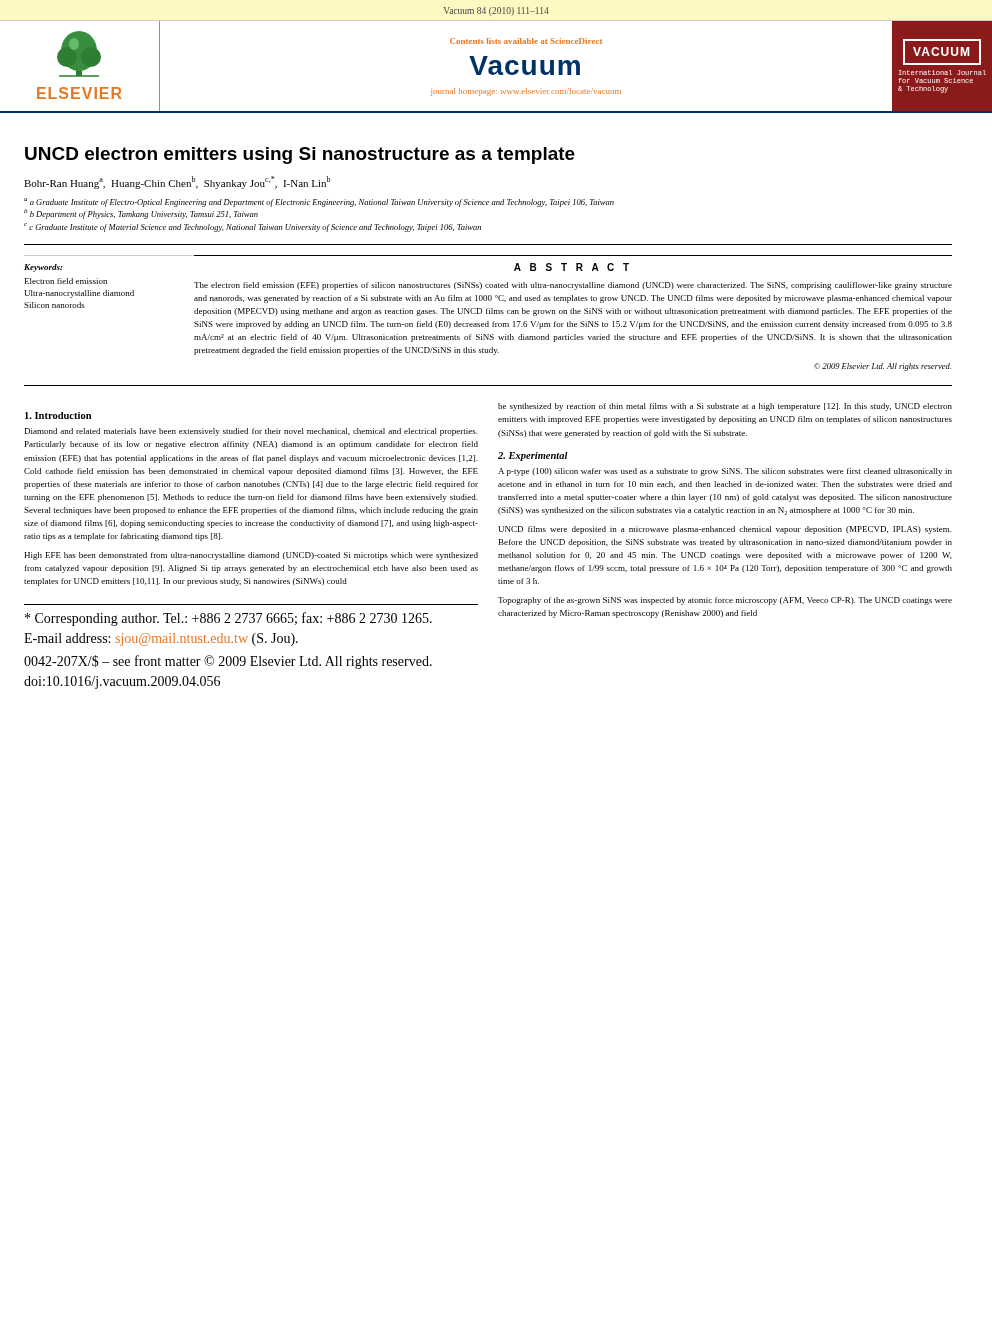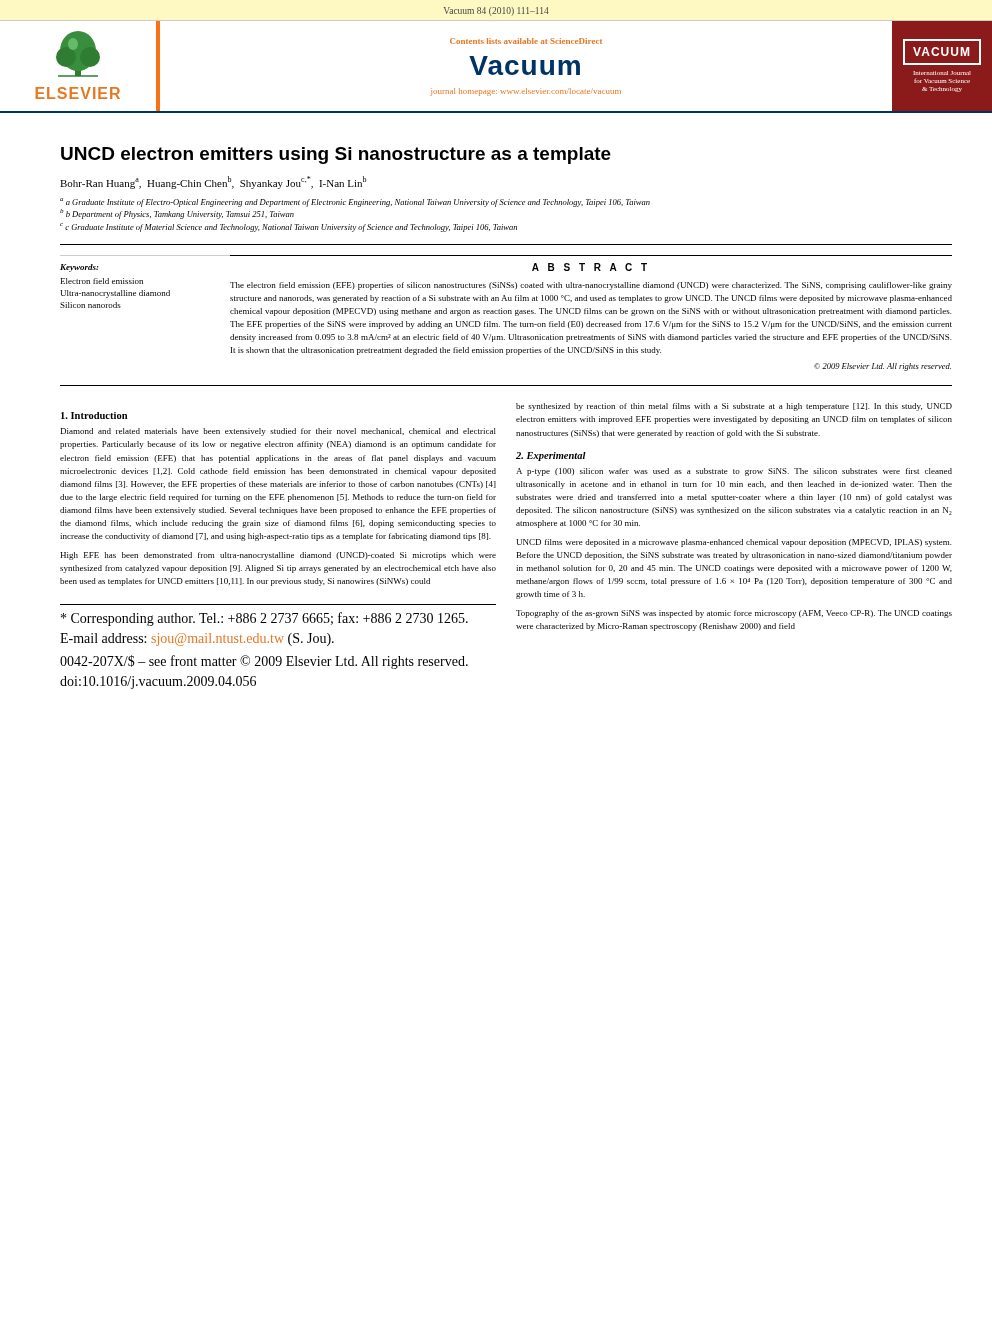--- a/index.html
+++ b/index.html
@@ -29,21 +29,21 @@
       border-bottom: 2px solid #003366;
       margin: 0;
     }
 
     .journal-header-left {
       width: 160px;
       display: flex;
       align-items: center;
       justify-content: center;
       padding: 8px;
-      border-right: 4px solid #f97316;
+      border-right: 1px solid #f97316;
     }
 
     .elsevier-logo {
       text-align: center;
     }
 
     .journal-header-center {
       flex: 1;
       display: flex;
       flex-direction: column;
@@ -95,26 +95,27 @@
       letter-spacing: 1px;
       text-align: center;
       border: 2px solid #fff;
       padding: 4px 8px;
       margin-bottom: 4px;
     }
 
     .vacuum-badge-sub {
       color: #fff;
       font-size: 7px;
-      text-align: center;
+      text-align: left;
+      font-family: Liberation Mono, monospace;
     }
 
     
     .article-content {
-      padding: 20px 40px 20px 60px;
+      padding: 20px 40px 20px 24px;
     }
 
     .article-title {
       font-size: 19px;
       font-weight: bold;
       color: #000;
       margin-bottom: 10px;
       margin-top: 10px;
       font-family: Arial, sans-serif;
     }

